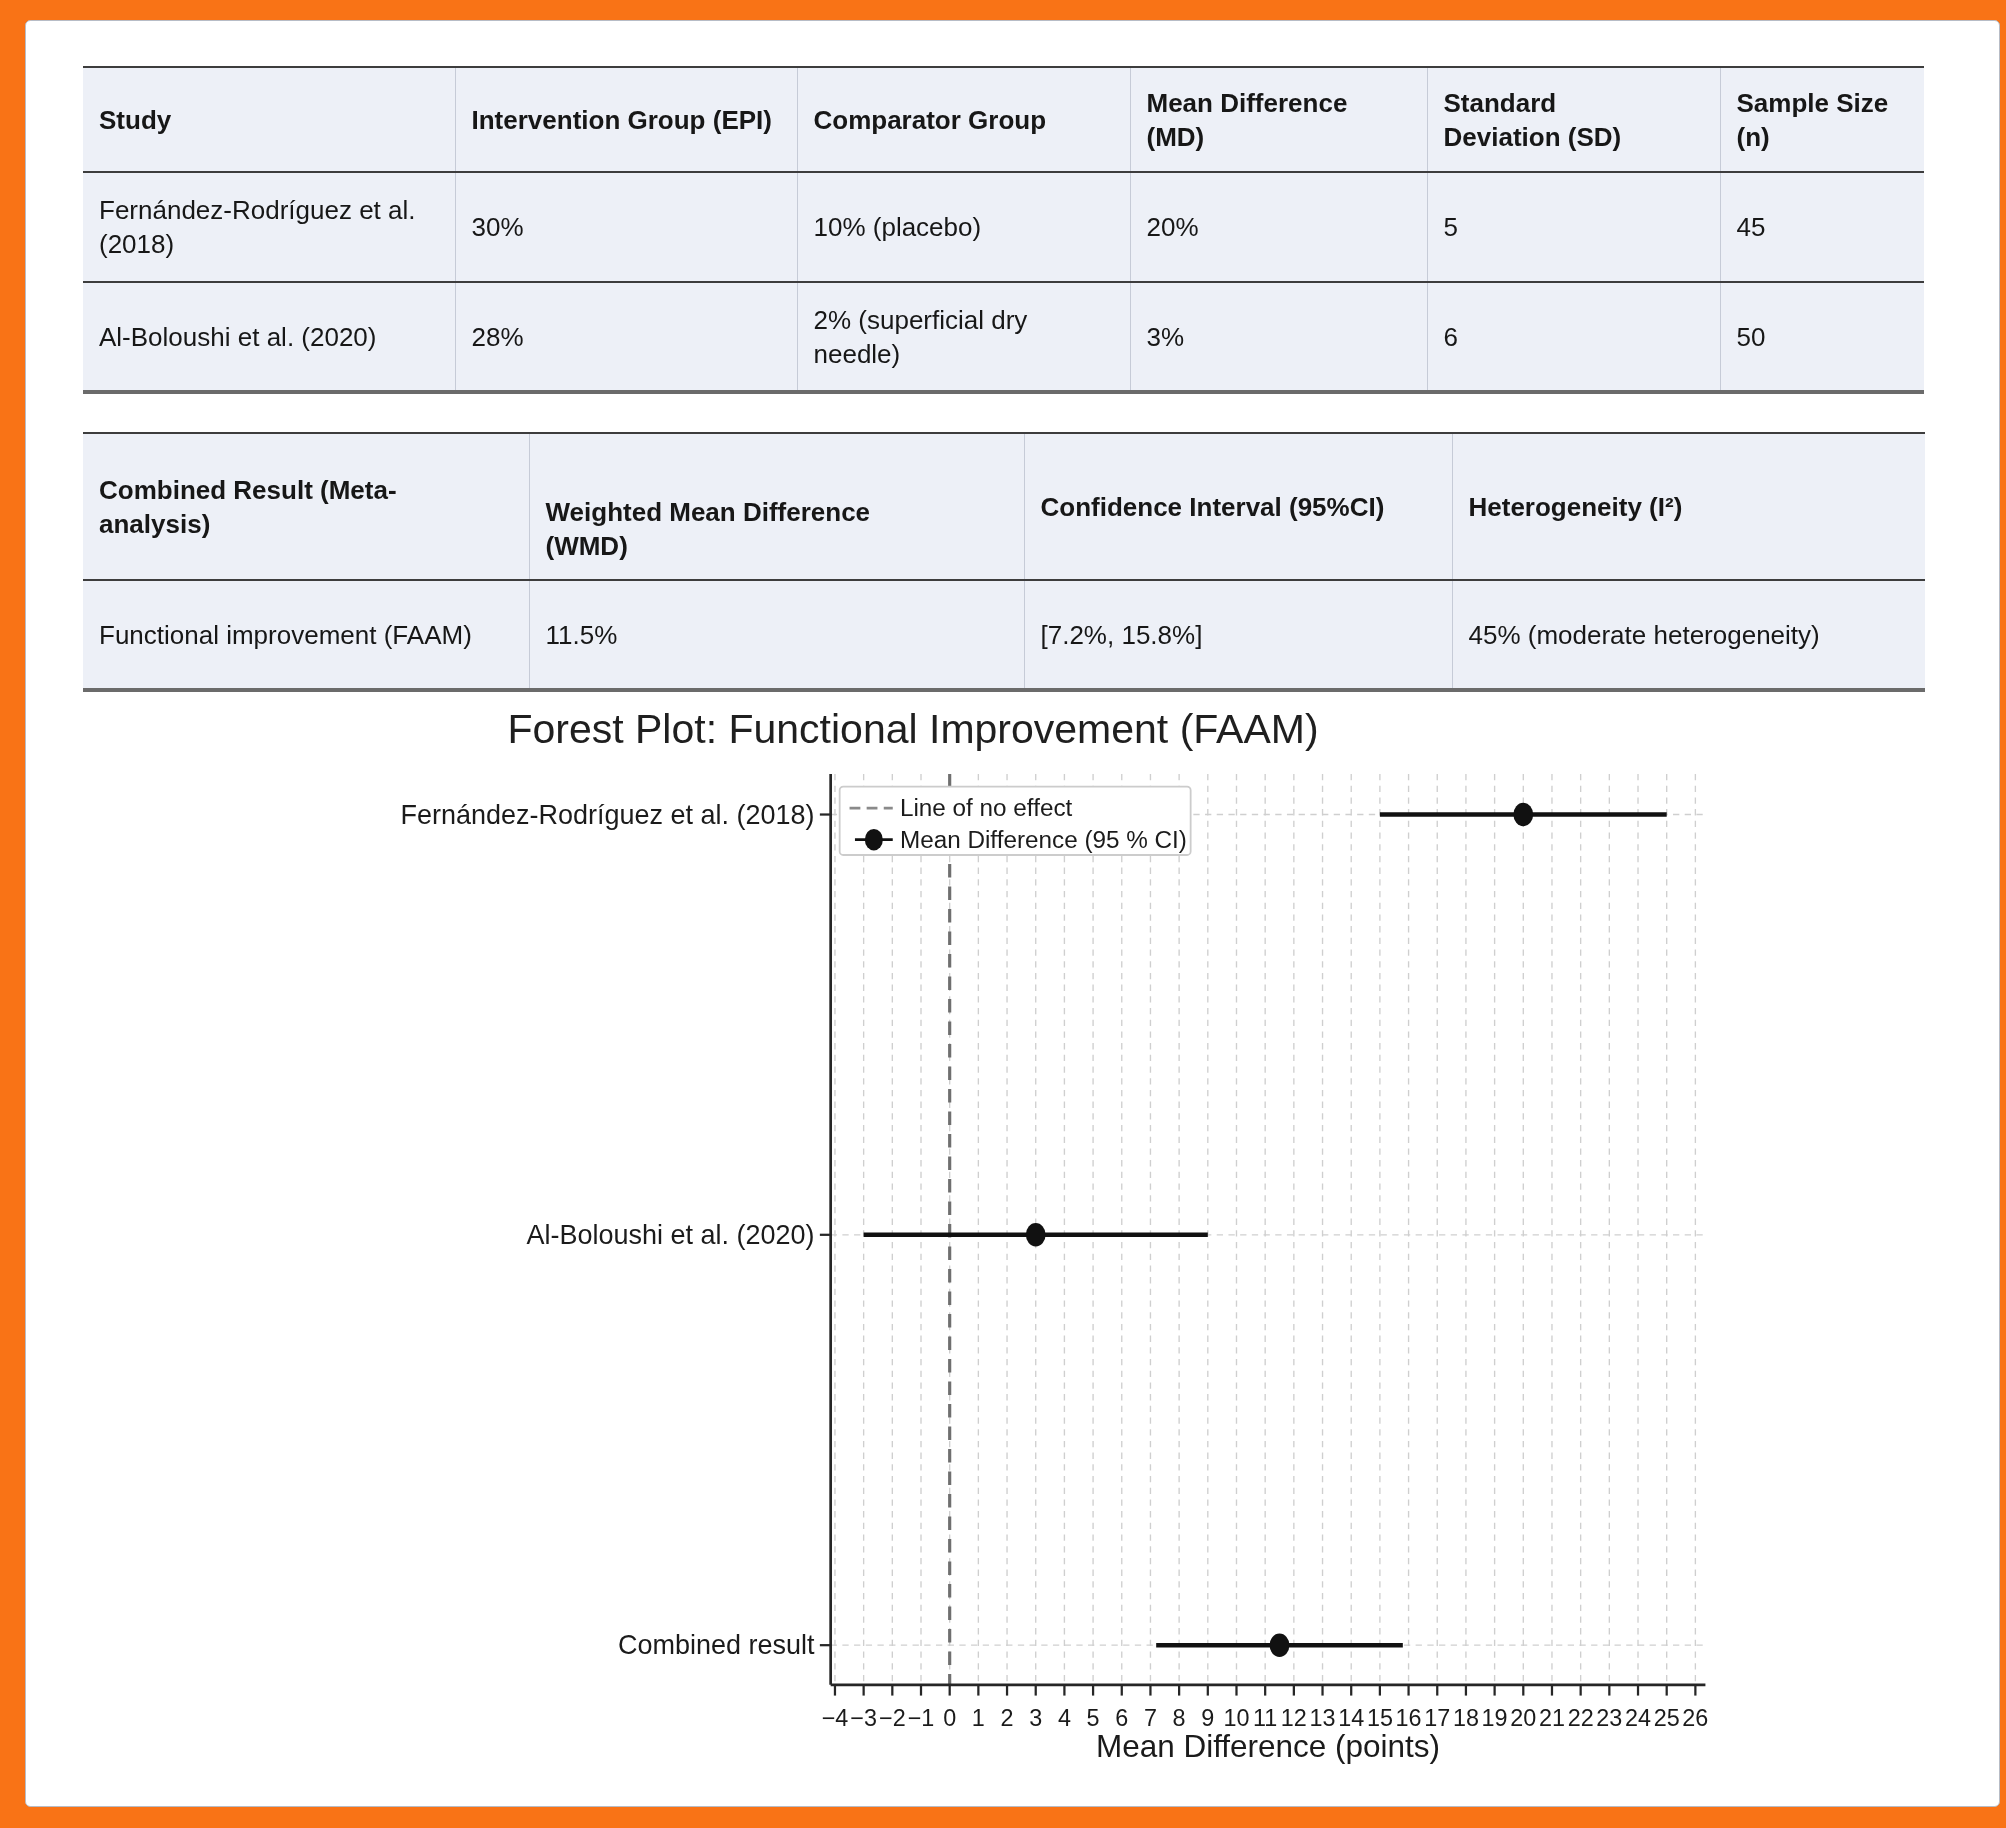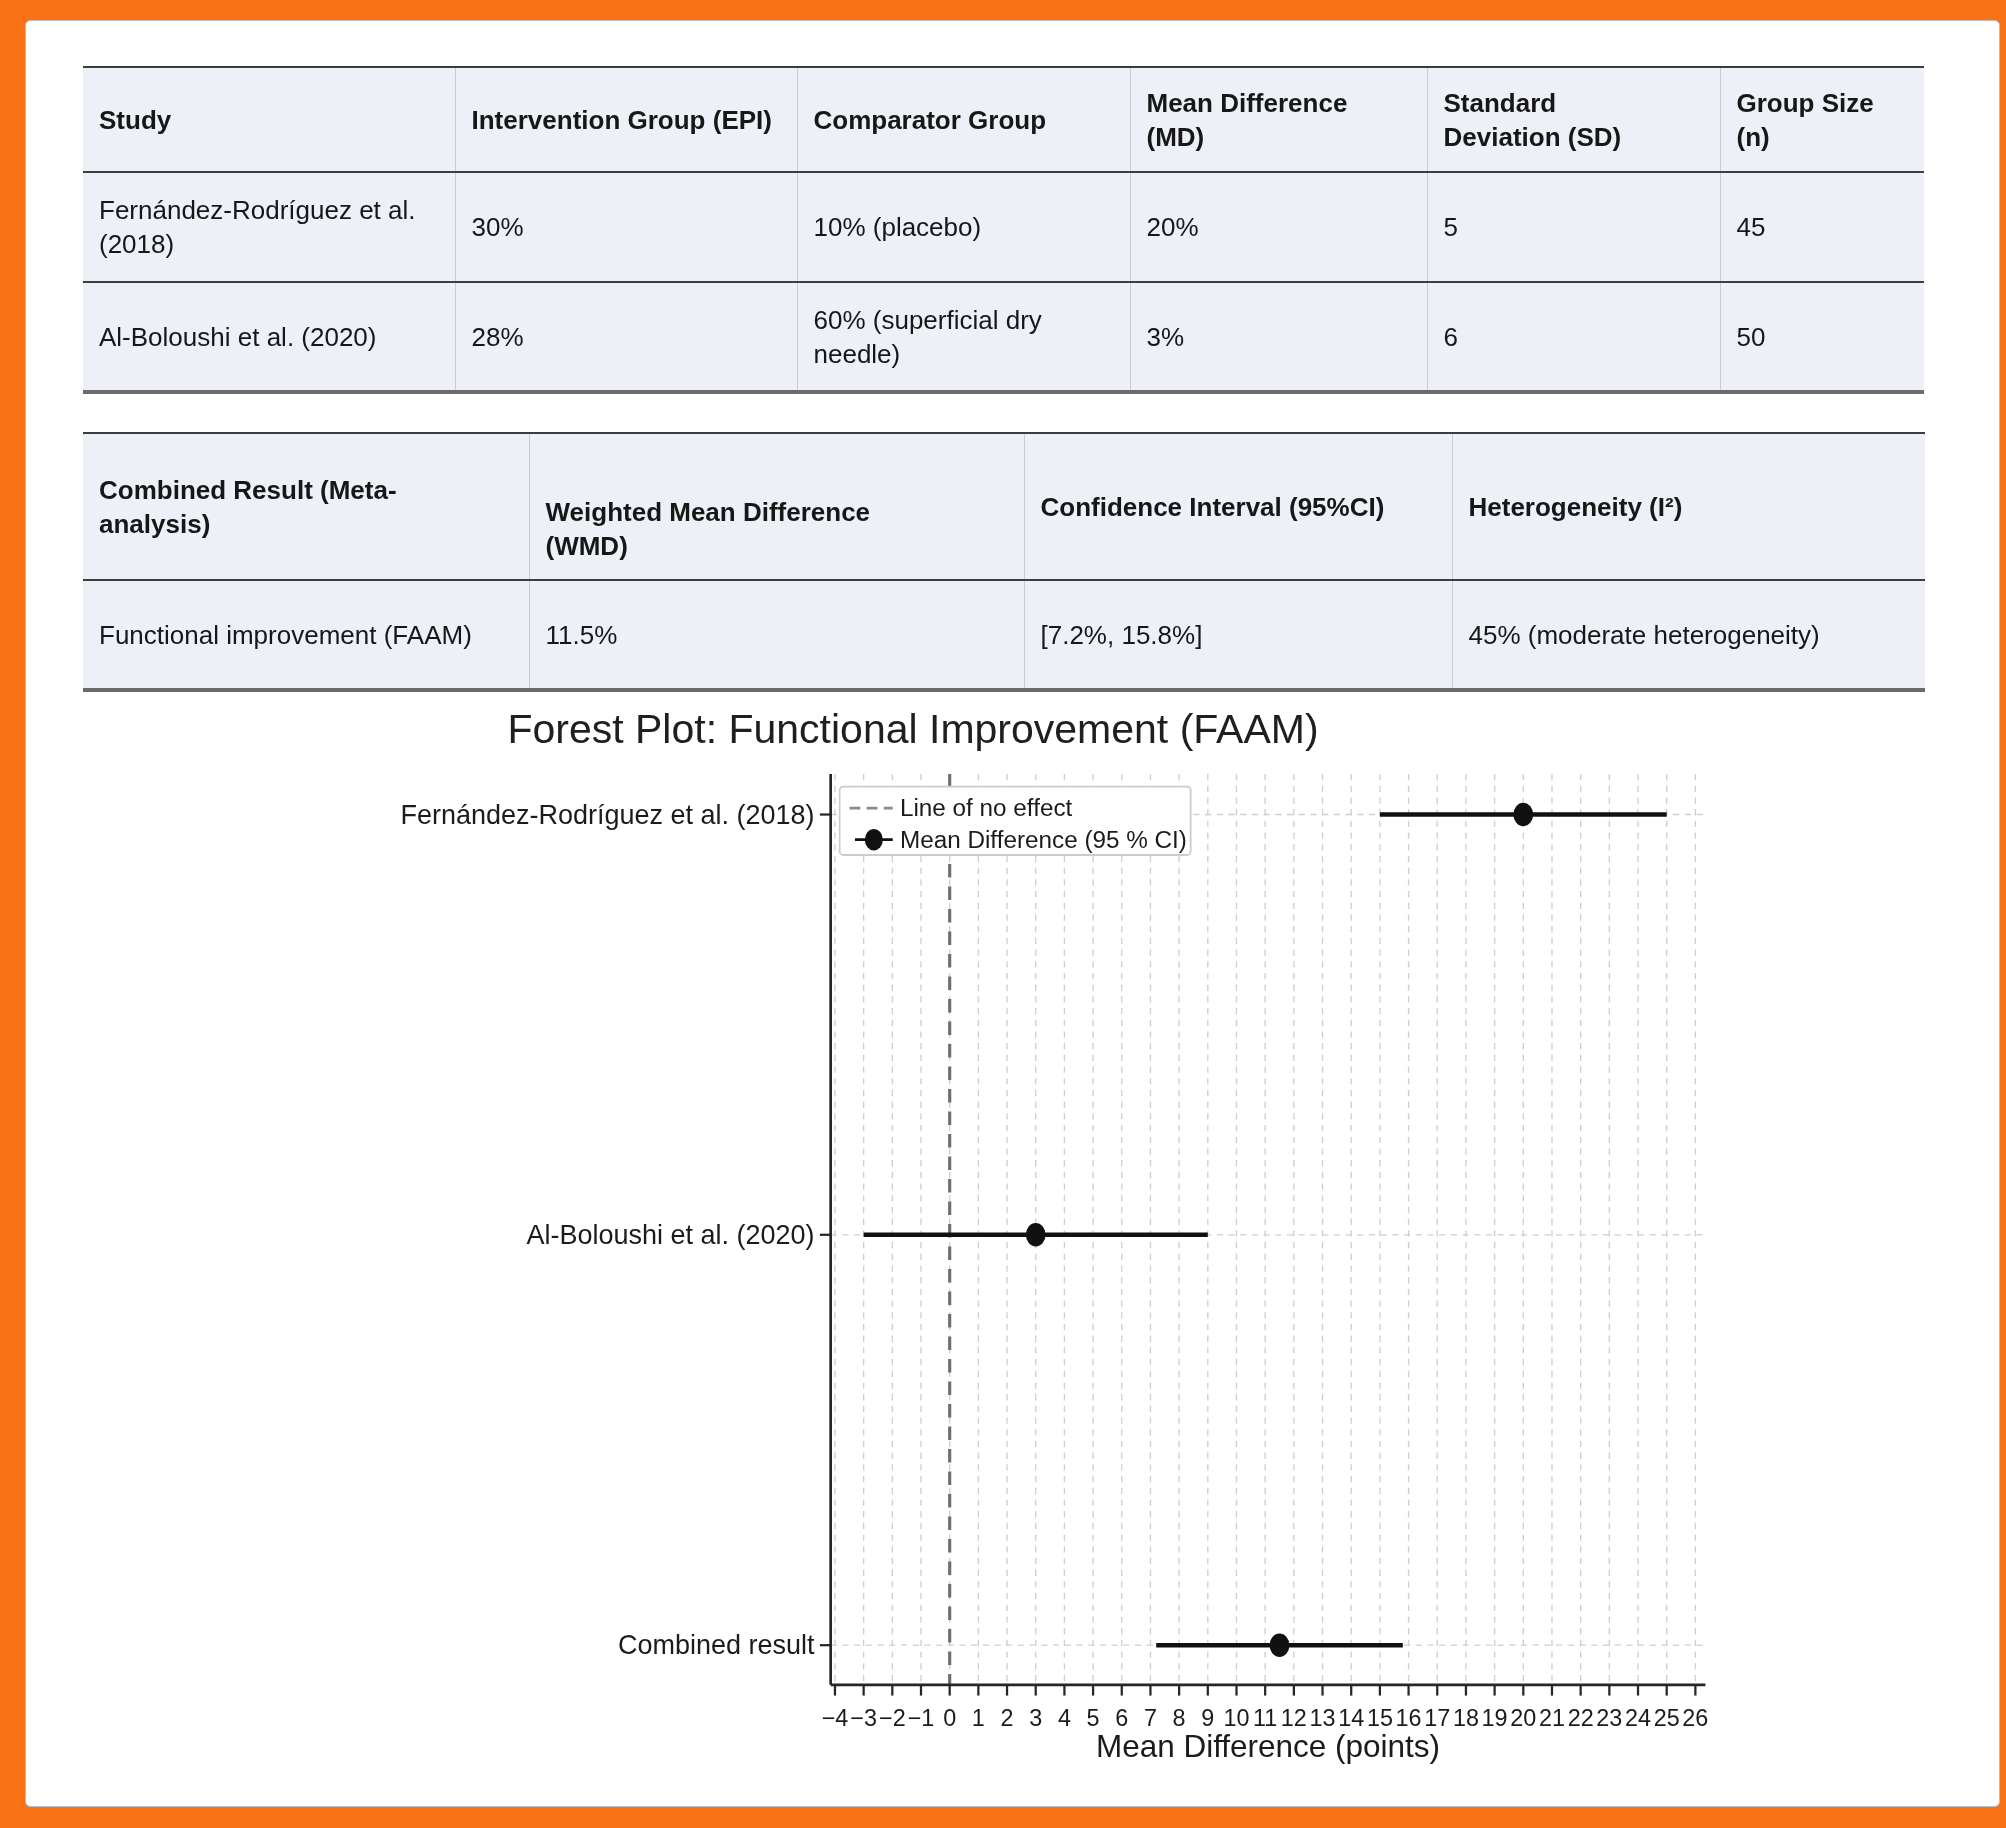--- a/index.html
+++ b/index.html
@@ -75,36 +75,36 @@
         <col style="width:293px">
         <col style="width:204px">
     </colgroup>
     <thead>
       <tr>
         <th><span class="hwrap">Study</span></th>
         <th><span class="hwrap">Intervention Group (EPI)</span></th>
         <th><span class="hwrap">Comparator Group</span></th>
         <th><span class="hwrap">Mean Difference (MD)</span></th>
         <th><span class="hwrap w-sd">Standard Deviation (SD)</span></th>
-        <th><span class="hwrap">Group Size (n)</span></th>
+        <th><span class="hwrap">Sample Size (n)</span></th>
       </tr>
     </thead>
     <tbody>
       <tr>
         <td>Fernández-Rodríguez et al. (2018)</td>
         <td>30%</td>
         <td>10% (placebo)</td>
         <td>20%</td>
         <td>5</td>
         <td>45</td>
       </tr>
       <tr>
         <td>Al-Boloushi et al. (2020)</td>
         <td>28%</td>
-        <td>60% (superficial dry needle)</td>
+        <td>2% (superficial dry needle)</td>
         <td>3%</td>
         <td>6</td>
         <td>50</td>
       </tr>
     </tbody>
   </table>
 
   <table class="data t2">
     <colgroup>
       <col style="width:446px">

